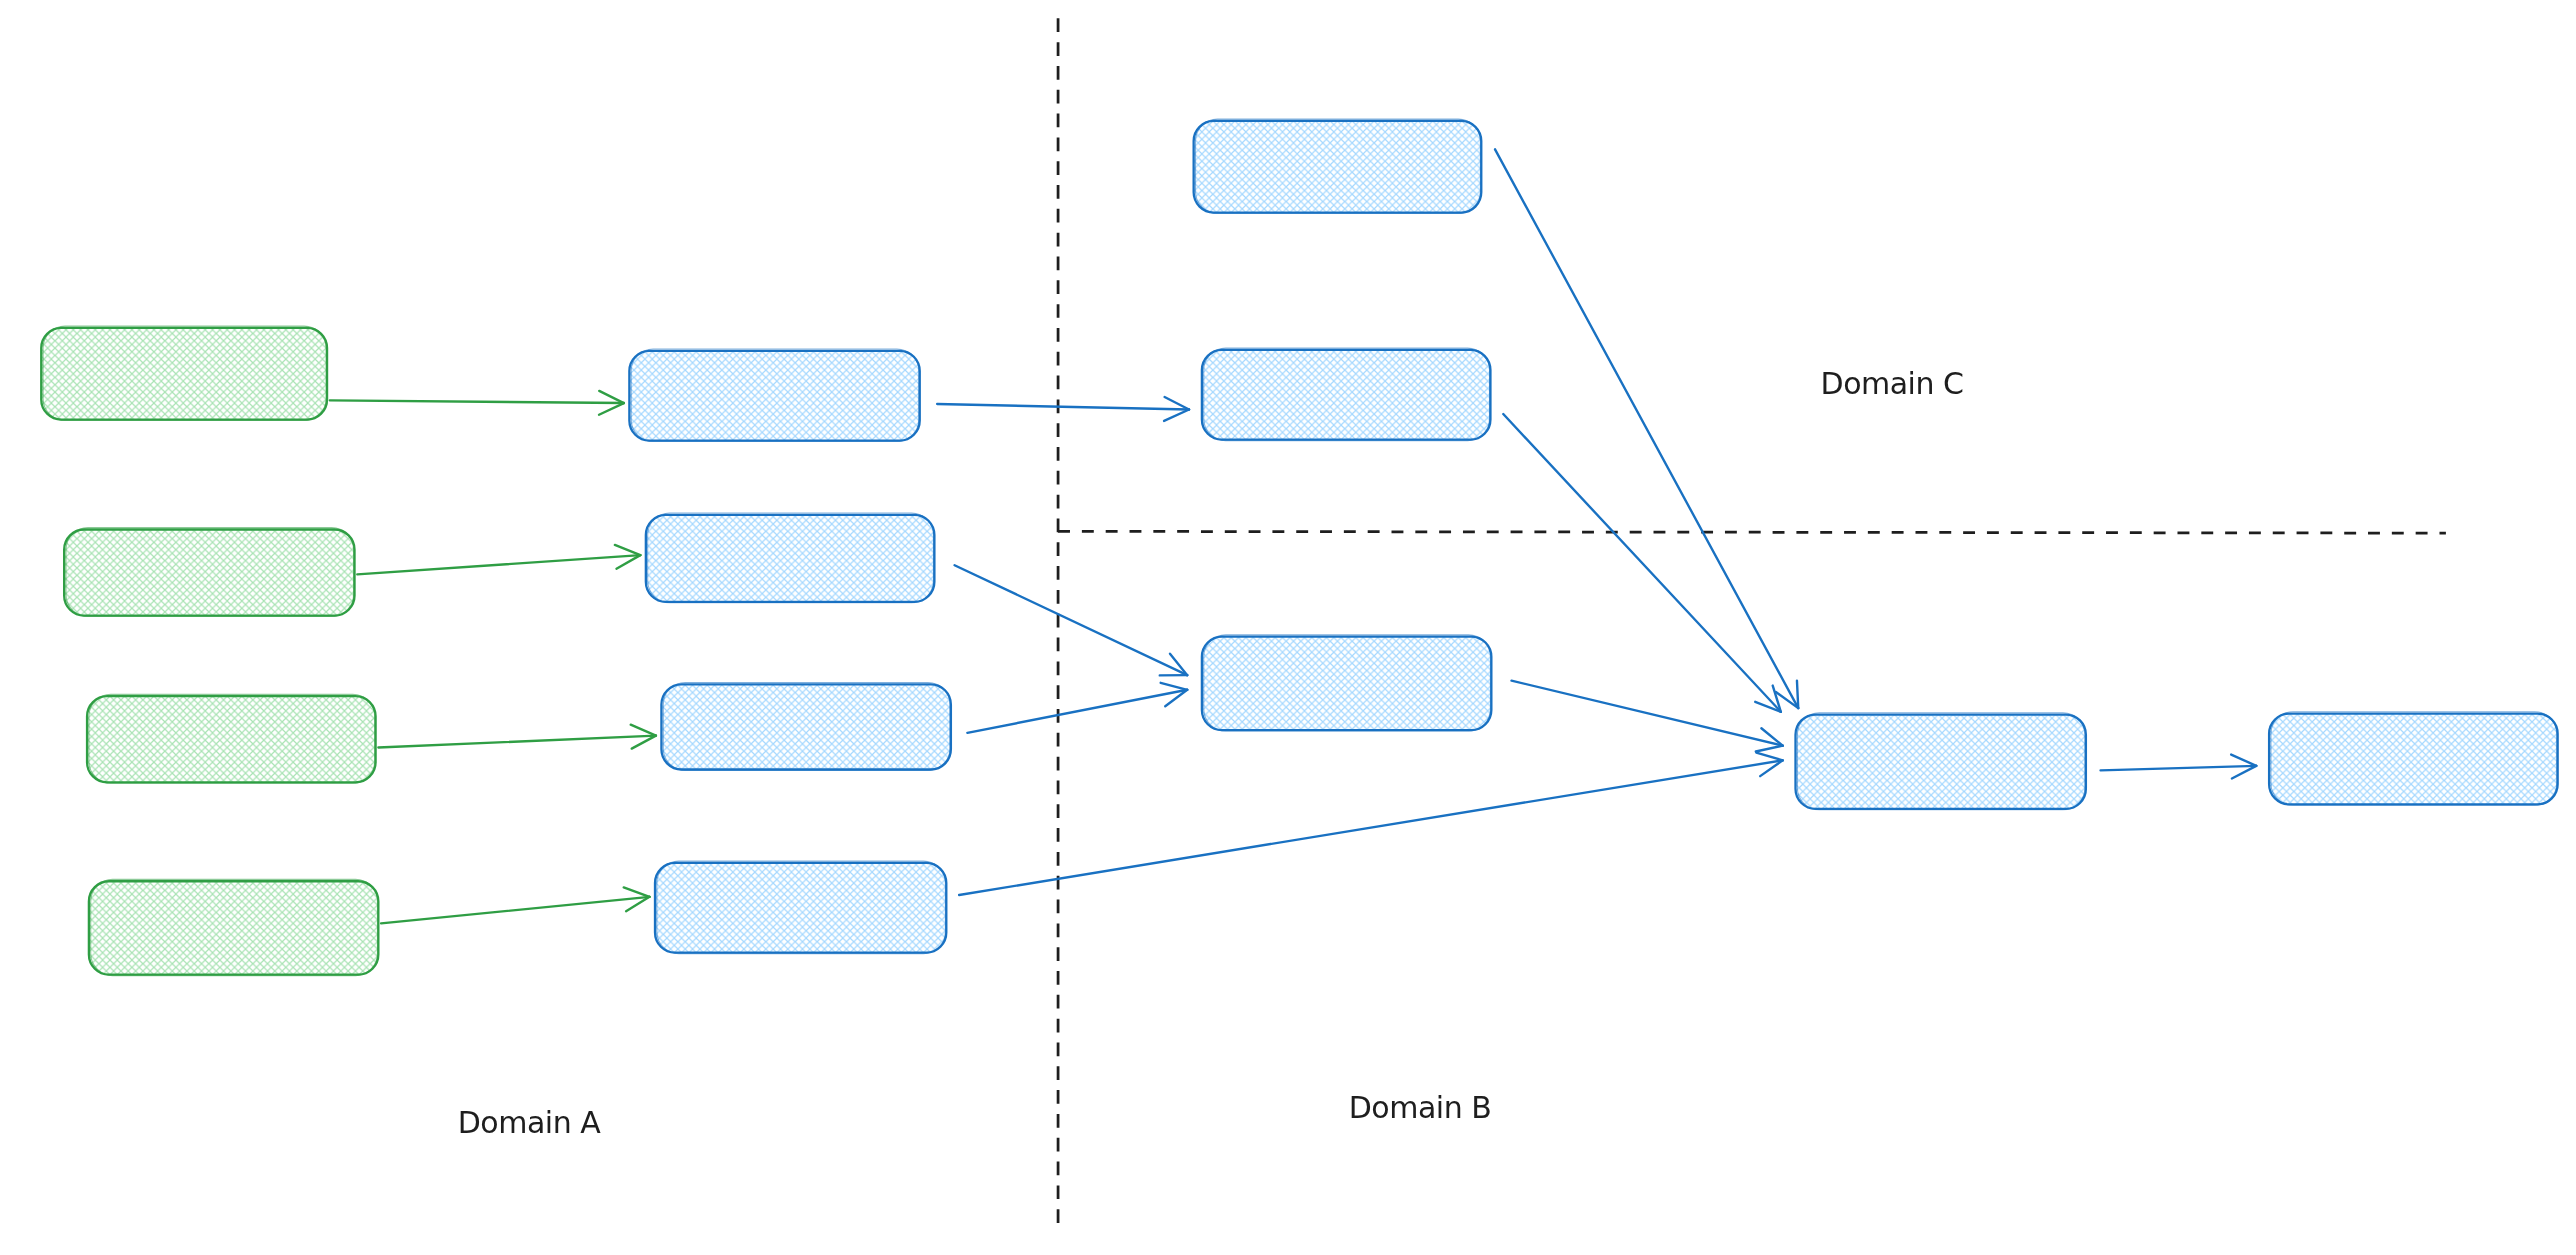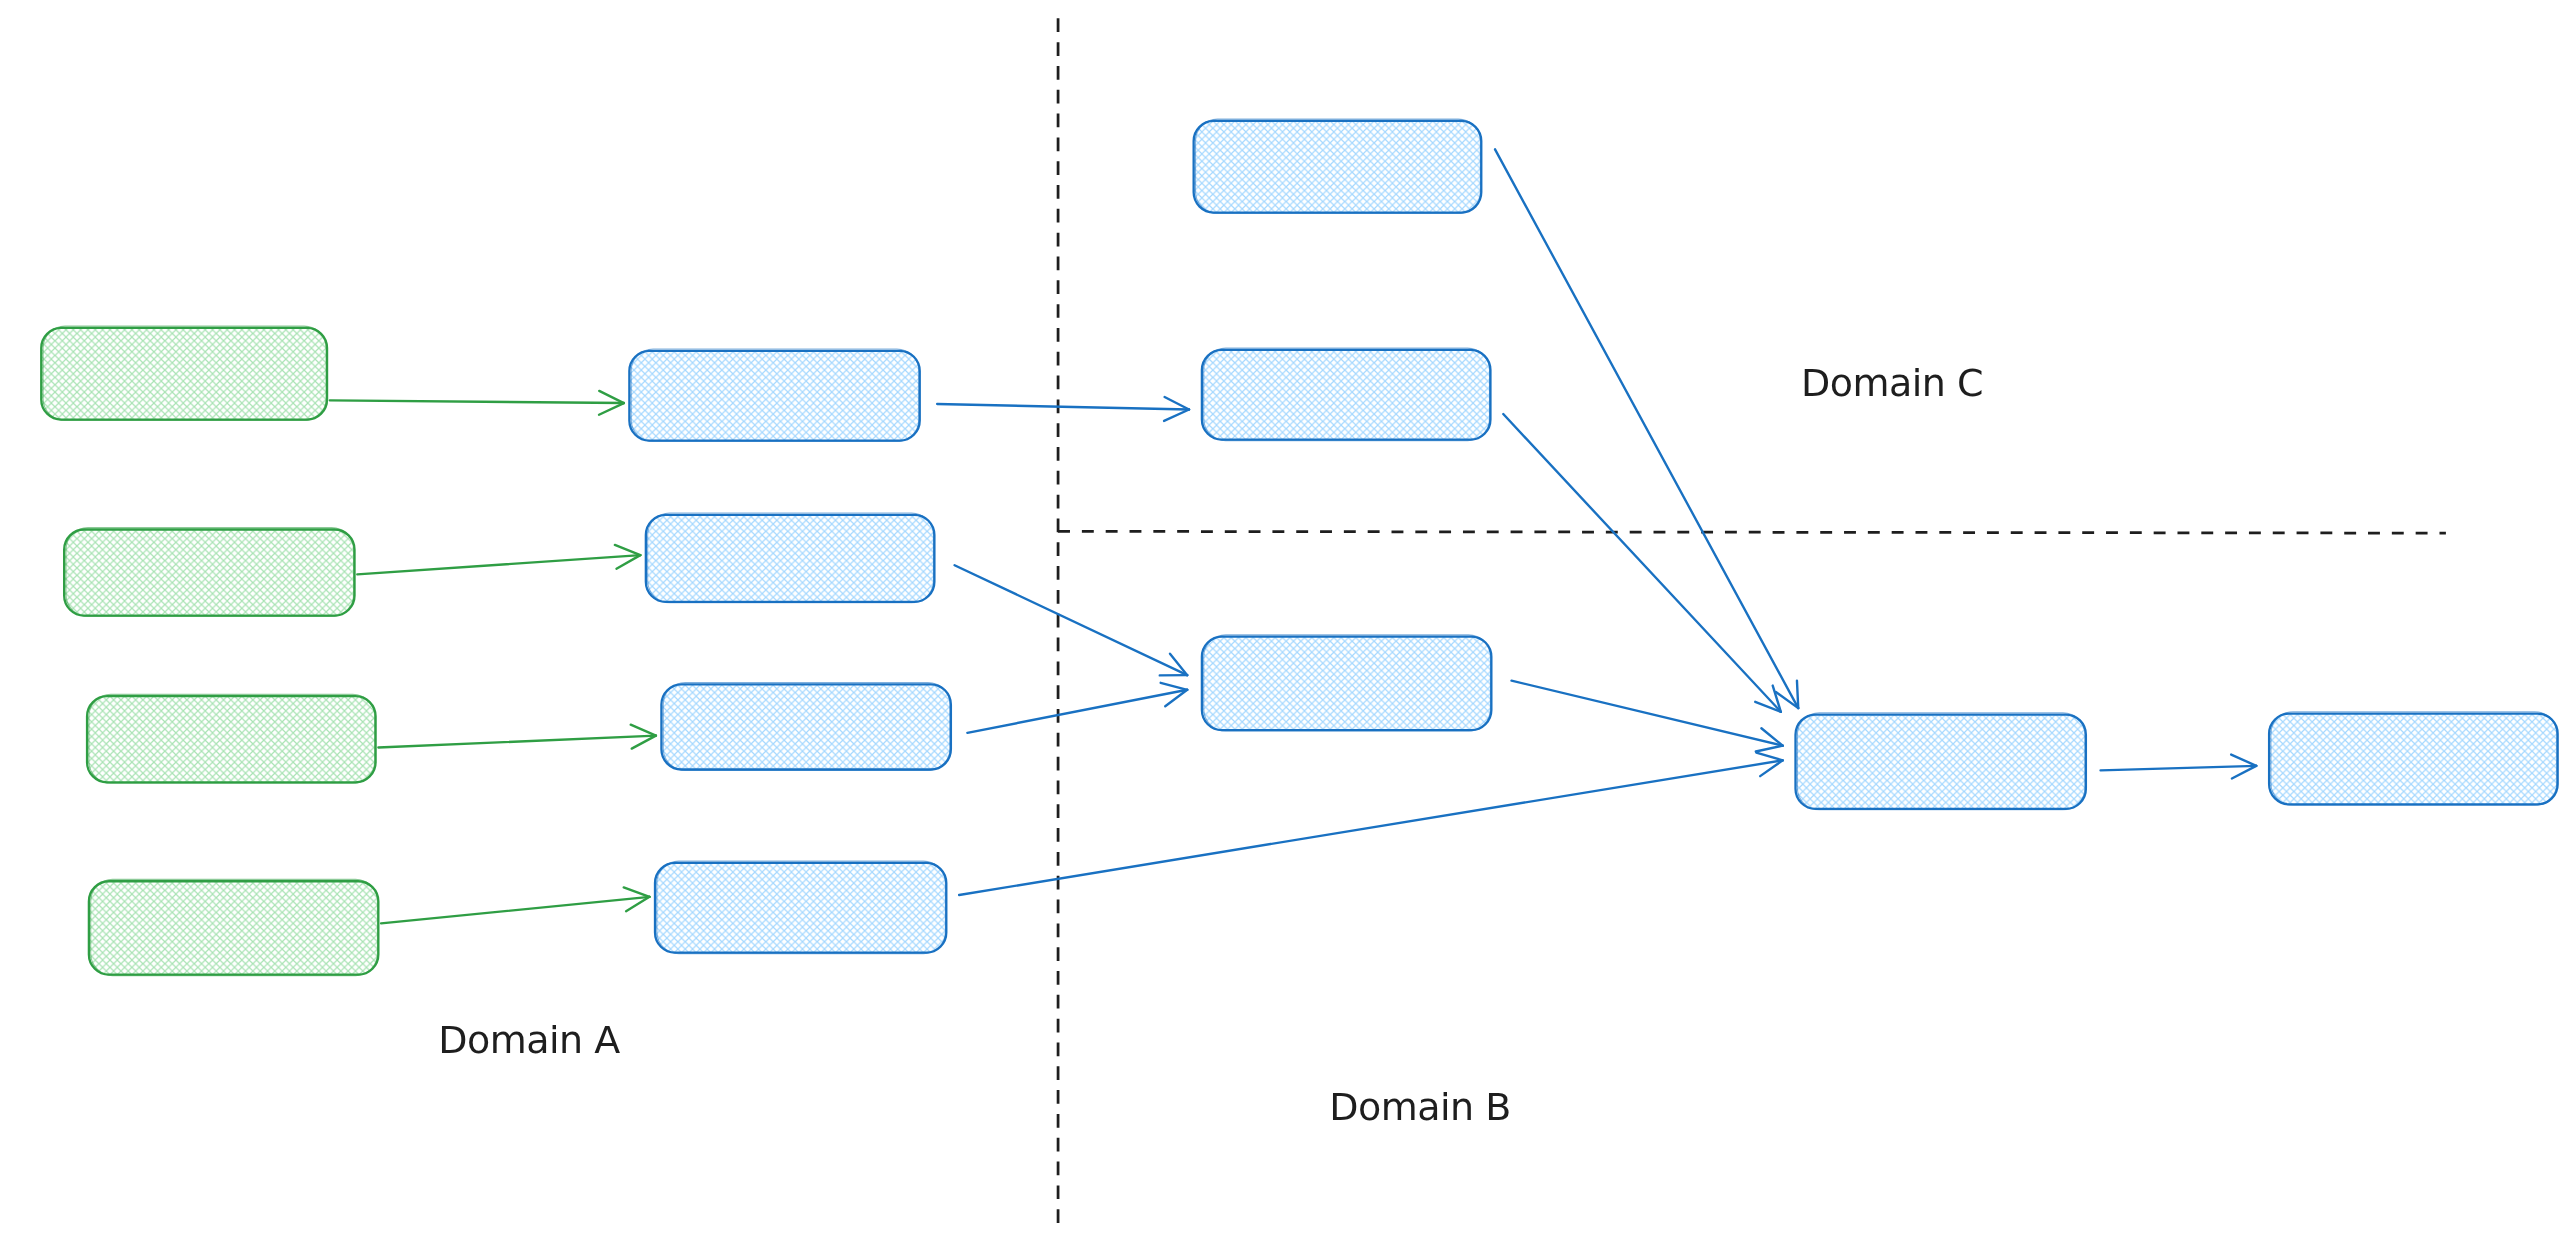--- a/index.html
+++ b/index.html
@@ -17,21 +17,21 @@
   }
   #diagram-svg {
     position: absolute;
     left: 0;
     top: 0;
   }
   .domain-label {
     position: absolute;
     transform: translate(-50%, -50%);
     font-family: "DejaVu Sans", sans-serif;
-    font-size: 38px;
+    font-size: 30px;
     letter-spacing: -0.5px;
     color: #1e1e1e;
     white-space: nowrap;
     user-select: none;
     text-align: right;
   }
 </style>
 </head>
 <body>
 
@@ -155,17 +155,17 @@
       </g>
       <g>
         <rect x="1960" y="780" width="317" height="103" rx="22" ry="22" fill="url(#hatch-blue)" stroke="#1971c2" stroke-width="2.5" stroke-linejoin="round"></rect>
         <rect x="1962" y="778" width="314" height="106" rx="24" ry="24" fill="none" stroke="#1971c2" stroke-width="1.2" opacity="0.55"></rect>
       </g>
       <g>
         <rect x="2477" y="779" width="315" height="99" rx="22" ry="22" fill="url(#hatch-blue)" stroke="#1971c2" stroke-width="2.5" stroke-linejoin="round"></rect>
         <rect x="2479" y="777" width="312" height="102" rx="24" ry="24" fill="none" stroke="#1971c2" stroke-width="1.2" opacity="0.55"></rect>
       </g>
     </svg>
-  <div class="domain-label" id="label-domain_a" style="left: 529px; top: 1040px; color: rgb(30, 30, 30);">Domain A</div>
+  <div class="domain-label" id="label-domain_a" style="left: 529px; top: 1122px; color: rgb(30, 30, 30);">Domain A</div>
   <div class="domain-label" id="label-domain_b" style="left: 1420px; top: 1107px; color: rgb(30, 30, 30);">Domain B</div>
   <div class="domain-label" id="label-domain_c" style="left: 1892px; top: 383px; color: rgb(30, 30, 30);">Domain C</div>
 </div>
 
 
 </body></html>

